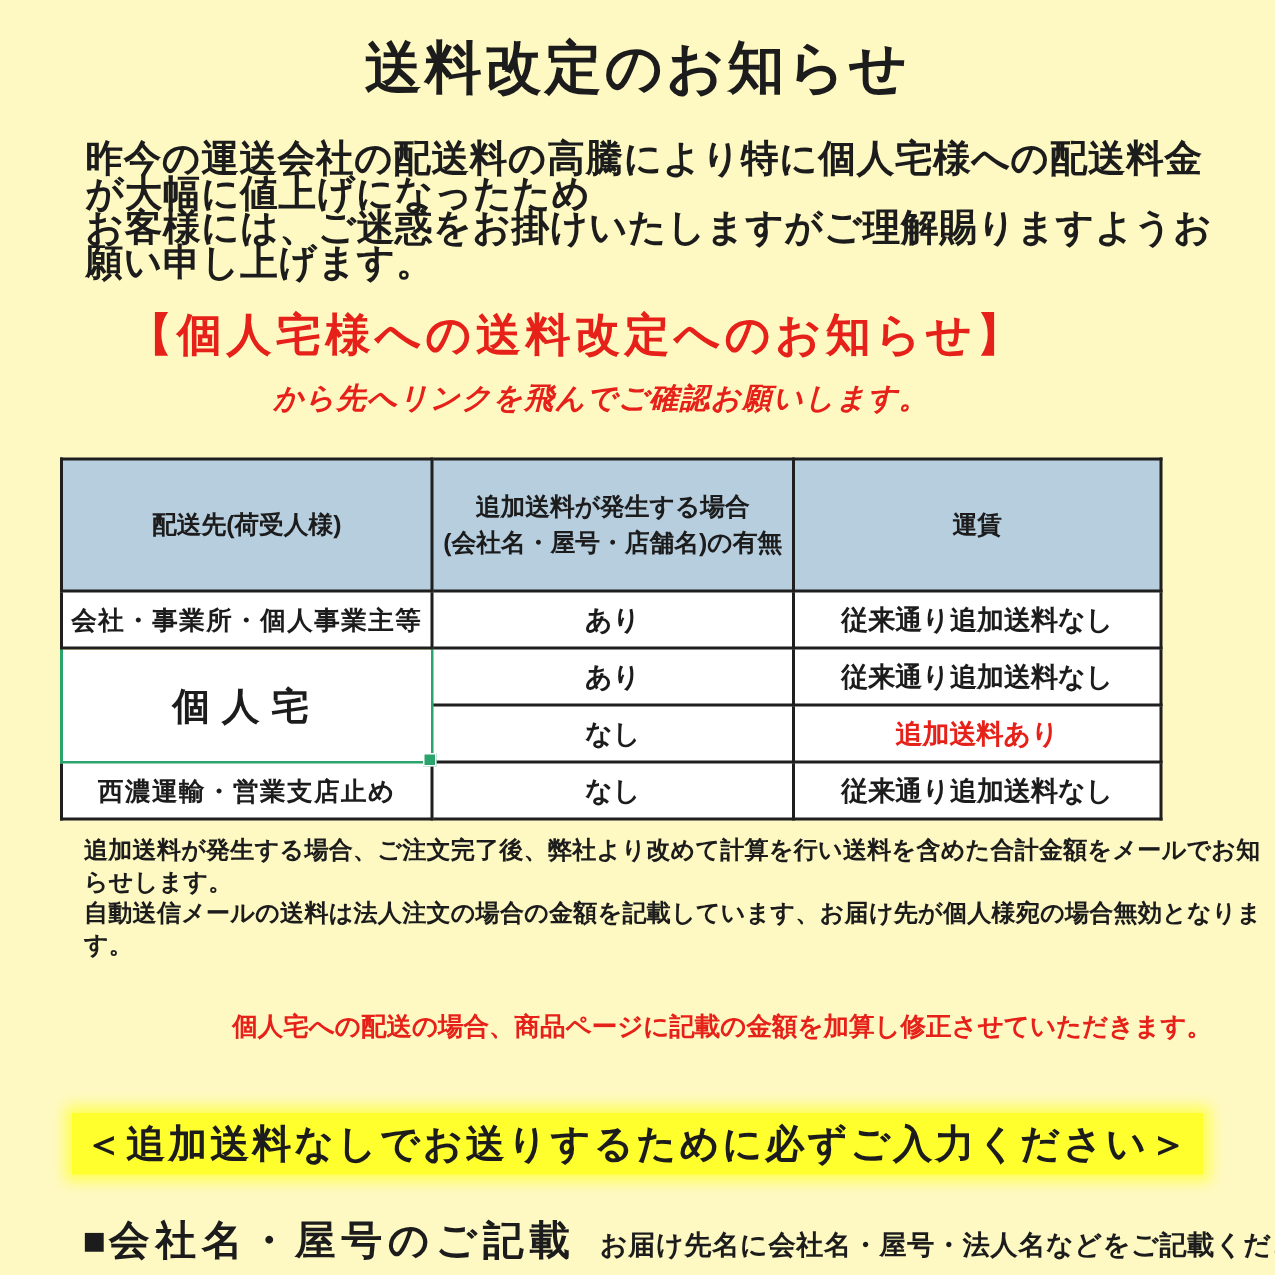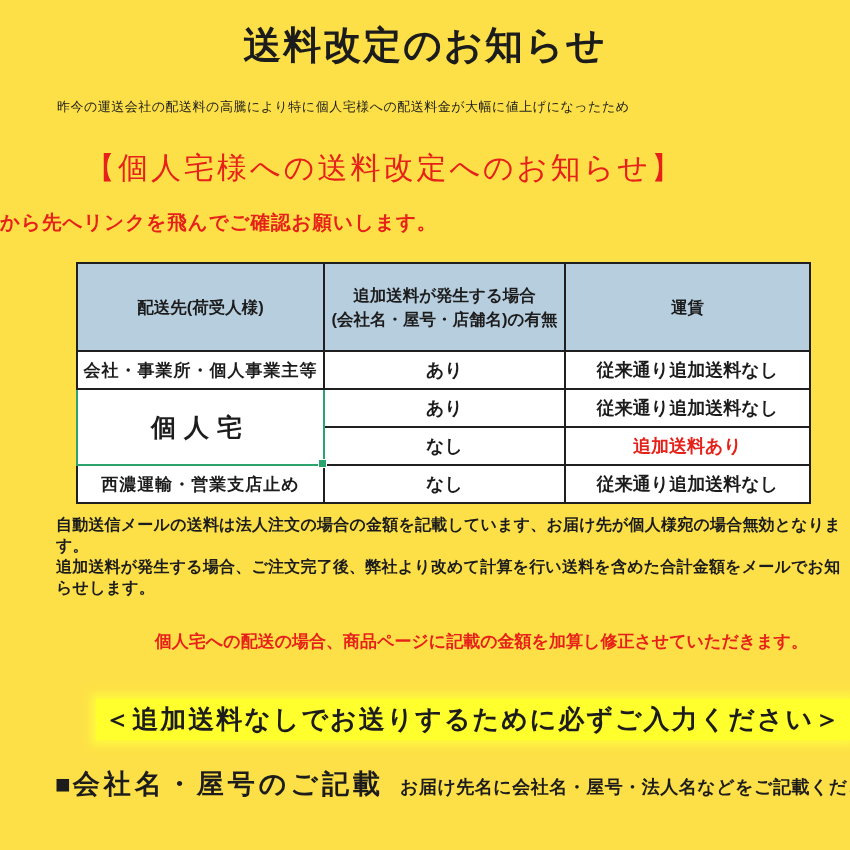--- a/index.html
+++ b/index.html
@@ -11,69 +11,70 @@
     --border-dark:#1f1f1f;
   }
   *{margin:0;padding:0;box-sizing:border-box;}
   html,body{background:#fff;}
   body{
     width:850px;height:850px;
     font-family:"Liberation Sans",sans-serif;
     color:var(--text-black);
     overflow:hidden;
   }
-  .page{width:850px;height:850px;position:relative;background:#fde047;}
+  .page{width:850px;height:850px;position:relative;background:#fef9c3;}
 
   .title{
     padding-top:20px;
     text-align:center;
     font-size:38px;
     font-weight:bold;
     letter-spacing:2px;
   }
 
   .intro{
-    margin:24px 0 18px 57px;
+    margin:24px 0 4px 57px;
     width:762px;
-    font-size:13px;
-    font-weight:normal;
+    font-size:25px;
+    font-weight:bold;
     line-height:23px;
     letter-spacing:0.5px;
   }
 
   .detail-lead{
     margin:22px 0 0 77px;
     font-size:21px;
     font-weight:bold;
     color:var(--accent-red);
     letter-spacing:1px;
   }
 
   .link-heading{
     display:inline-block;
-    margin:12px 0 12px 85px;
+    margin:12px 0 0 85px;
     font-size:30px;
-    font-weight:normal;
+    font-weight:bold;
     color:var(--accent-red);
     letter-spacing:3px;
     text-decoration:none;
     cursor:pointer;
   }
 
   .link-followup{
     margin:8px 48px 0 0;
-    text-align:left;
+    text-align:center;
     font-size:19.5px;
     font-weight:bold;
     color:var(--accent-red);
     letter-spacing:1px;
+    font-style:italic;
   }
 
   table.fee-table{
-    margin:26px 0 0 76px;
+    margin:26px 0 0 40px;
     width:733px;
     border-collapse:collapse;
     table-layout:fixed;
   }
   .fee-table th,.fee-table td{
     border:2px solid var(--border-dark);
     text-align:center;
     vertical-align:middle;
   }
   .fee-table col.c1{width:247px;}
@@ -120,21 +121,21 @@
   .personal-note{
     margin:32px 42px 0 0;
     text-align:right;
     font-size:17px;
     font-weight:bold;
     color:var(--accent-red);
   }
 
   .highlight-wrap{
     margin-top:46px;
-    text-align:right;
+    text-align:center;
   }
   .highlight-band{
     display:inline-block;
     background:var(--highlight-yellow);
     box-shadow:0 0 9px 5px rgba(255,255,60,0.85);
     padding:3px 8px;
     font-size:26px;
     font-weight:bold;
     letter-spacing:2px;
   }
@@ -165,20 +166,21 @@
 </style>
 </head>
 <body>
 
 <div class="page">
 
   <div class="title">送料改定のお知らせ</div>
 
   <div class="intro">
     <div>昨今の運送会社の配送料の高騰により特に個人宅様への配送料金が大幅に値上げになったため</div>
+    <div>お客様には、ご迷惑をお掛けいたしますがご理解賜りますようお願い申し上げます。</div>
   </div>
 
 
   <div>
     <span class="link-heading">【個人宅様への送料改定へのお知らせ】</span>
   </div>
 
   <div class="link-followup">から先へリンクを飛んでご確認お願いします。</div>
 
   <table class="fee-table">
@@ -214,22 +216,22 @@
       </tr>
       <tr>
         <td class="dest">西濃運輸・営業支店止め</td>
         <td>なし</td>
         <td>従来通り追加送料なし</td>
       </tr>
     </tbody>
   </table>
 
   <div class="auto-mail-note">
+    <div>追加送料が発生する場合、ご注文完了後、弊社より改めて計算を行い送料を含めた合計金額をメールでお知らせします。</div>
     <div>自動送信メールの送料は法人注文の場合の金額を記載しています、お届け先が個人様宛の場合無効となります。</div>
-    <div>追加送料が発生する場合、ご注文完了後、弊社より改めて計算を行い送料を含めた合計金額をメールでお知らせします。</div>
   </div>
 
   <div class="personal-note">個人宅への配送の場合、商品ページに記載の金額を加算し修正させていただきます。</div>
 
   <div class="highlight-wrap">
     <span class="highlight-band">＜追加送料なしでお送りするために必ずご入力ください＞</span>
   </div>
 
   <div class="bullets">
     <div class="bullet">

